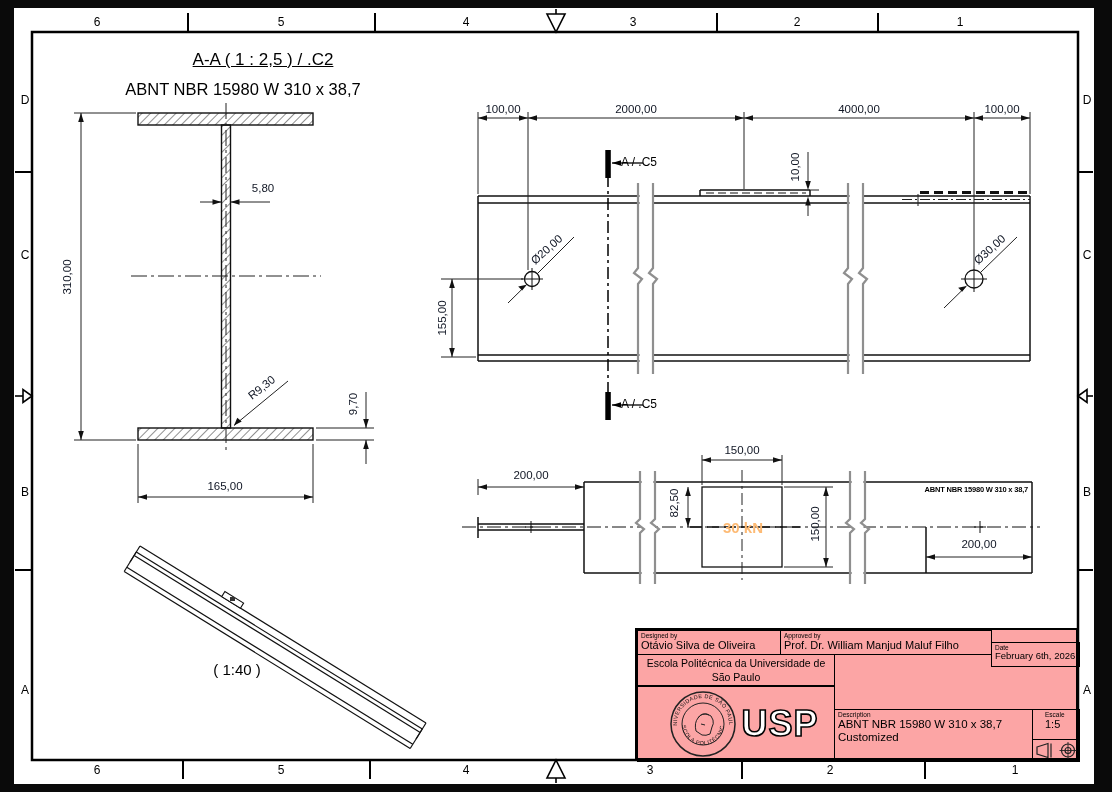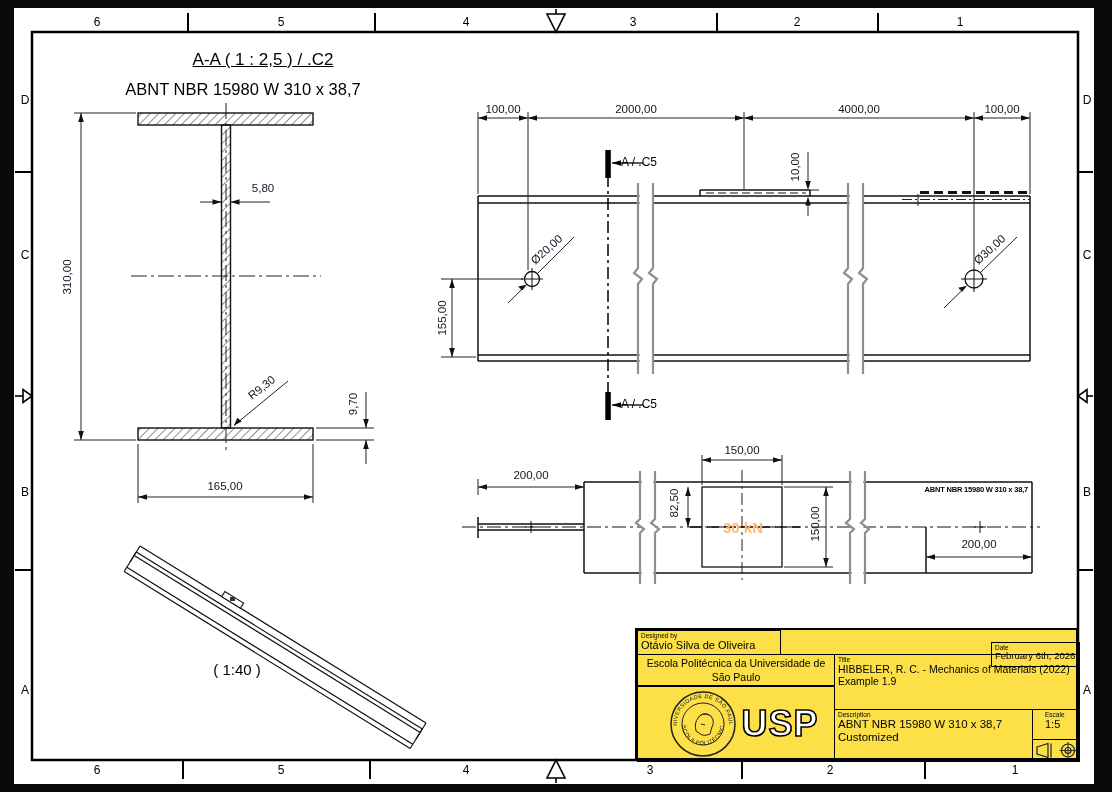--- a/index.html
+++ b/index.html
@@ -13,21 +13,21 @@
   .lbl.diag{transform:translate(-50%,-50%) rotate(-42deg);}
   .lbl.diagr{transform:translate(-50%,-50%) rotate(-38deg);}
   .viewtitle{position:absolute;color:#000;white-space:nowrap;transform:translate(-50%,-50%);}
   .cutlbl{position:absolute;color:#000;font-size:12px;white-space:nowrap;}
   .loadlbl{position:absolute;color:#fdba74;font-size:15px;font-weight:bold;transform:translate(-50%,-50%);}
   .beamlbl{position:absolute;color:#000;font-size:7.5px;font-weight:bold;white-space:nowrap;
            transform:translate(-100%,-50%);letter-spacing:-0.2px;}
   .bordernum{position:absolute;color:#000;font-size:12px;transform:translate(-50%,-50%);}
   
   .tb{position:absolute;left:635px;top:628px;width:443px;height:132px;border:2px solid #000;
-      box-sizing:border-box;background:#fde047;}
+      box-sizing:border-box;background:#fca5a5;}
   .tb .cell{position:absolute;border:1px solid #000;box-sizing:border-box;overflow:hidden;}
   .tb .tag{font-size:6.5px;color:#000;padding:1px 0 0 3px;line-height:1.1;}
   .tb .val{font-size:11px;color:#000;padding:0 3px;line-height:1.15;white-space:nowrap;}
   .tb .school{font-size:10.5px;color:#000;text-align:center;padding-top:2px;line-height:1.3;}
 </style>
 </head>
 <body>
 
 <div id="canvas">
   <div class="sheet"></div>
@@ -324,20 +324,24 @@
     <div class="loadlbl" style="left:743px;top:527px;">30 kN</div>
     <div class="beamlbl" style="left:1028px;top:489px;">ABNT NBR 15980 W 310 x 38,7</div>
 
     <div class="viewtitle" style="left:237px;top:669px;font-size:15px;">( 1:40 )</div>
   </div>
 
   <div class="tb">
     <div class="cell" style="left:0;top:0;width:144px;height:25px;">
       <div class="tag">Designed by</div>
       <div class="val">Otávio Silva de Oliveira</div>
+    </div>
+    <div class="cell" style="left:143px;top:0;width:212px;height:25px;">
+      <div class="tag">Approved by</div>
+      <div class="val">Prof. Dr. William Manjud Maluf Filho</div>
     </div>
     <div class="cell" style="left:354px;top:12px;width:89px;height:25px;">
       <div class="tag">Date</div>
       <div class="val" style="font-size:9.5px;">February 6th, 2026</div>
     </div>
     <div class="cell" style="left:0;top:24px;width:198px;height:33px;">
       <div class="school">Escola Politécnica da Universidade de São Paulo</div>
     </div>
     <div class="cell" style="left:0;top:55px;width:198px;height:77px;">
       <svg width="196" height="75" viewBox="0 0 196 75">
@@ -358,25 +362,20 @@
             <path d="M58 45 q-2 -8 2 -13 q3 -5 9 -4 q5 1 6 6 q1 4 -1 7 l-2 7 q-4 2 -8 1 z"></path>
             <path d="M60 32 q4 -6 11 -3"></path>
             <path d="M63 38 l4 1"></path>
           </g>
         </g>
         <g>
           <text x="142" y="50" text-anchor="middle" font-size="36" font-weight="bold" fill="#fff" stroke="#000" stroke-width="1.6" letter-spacing="1" font-family="Liberation Sans, sans-serif">USP</text>
         </g>
       </svg>
     </div>
-    <div class="cell" style="left:197px;top:24px;width:246px;height:56px;">
-      <div class="tag">Title</div>
-      <div class="val" style="font-size:10.5px;">HIBBELER, R. C. - Mechanics of Materials (2022)</div>
-      <div class="val" style="font-size:10.5px;">Example 1.9</div>
-    </div>
     <div class="cell" style="left:197px;top:79px;width:199px;height:53px;">
       <div class="tag">Description</div>
       <div class="val" style="font-size:11.5px;">ABNT NBR 15980 W 310 x 38,7</div>
       <div class="val" style="font-size:11.5px;">Customized</div>
     </div>
     <div class="cell" style="left:395px;top:79px;width:48px;height:31px;padding-left:9px;">
       <div class="tag">Escale</div>
       <div class="val">1:5</div>
     </div>
     <div class="cell" style="left:395px;top:109px;width:48px;height:23px;">

